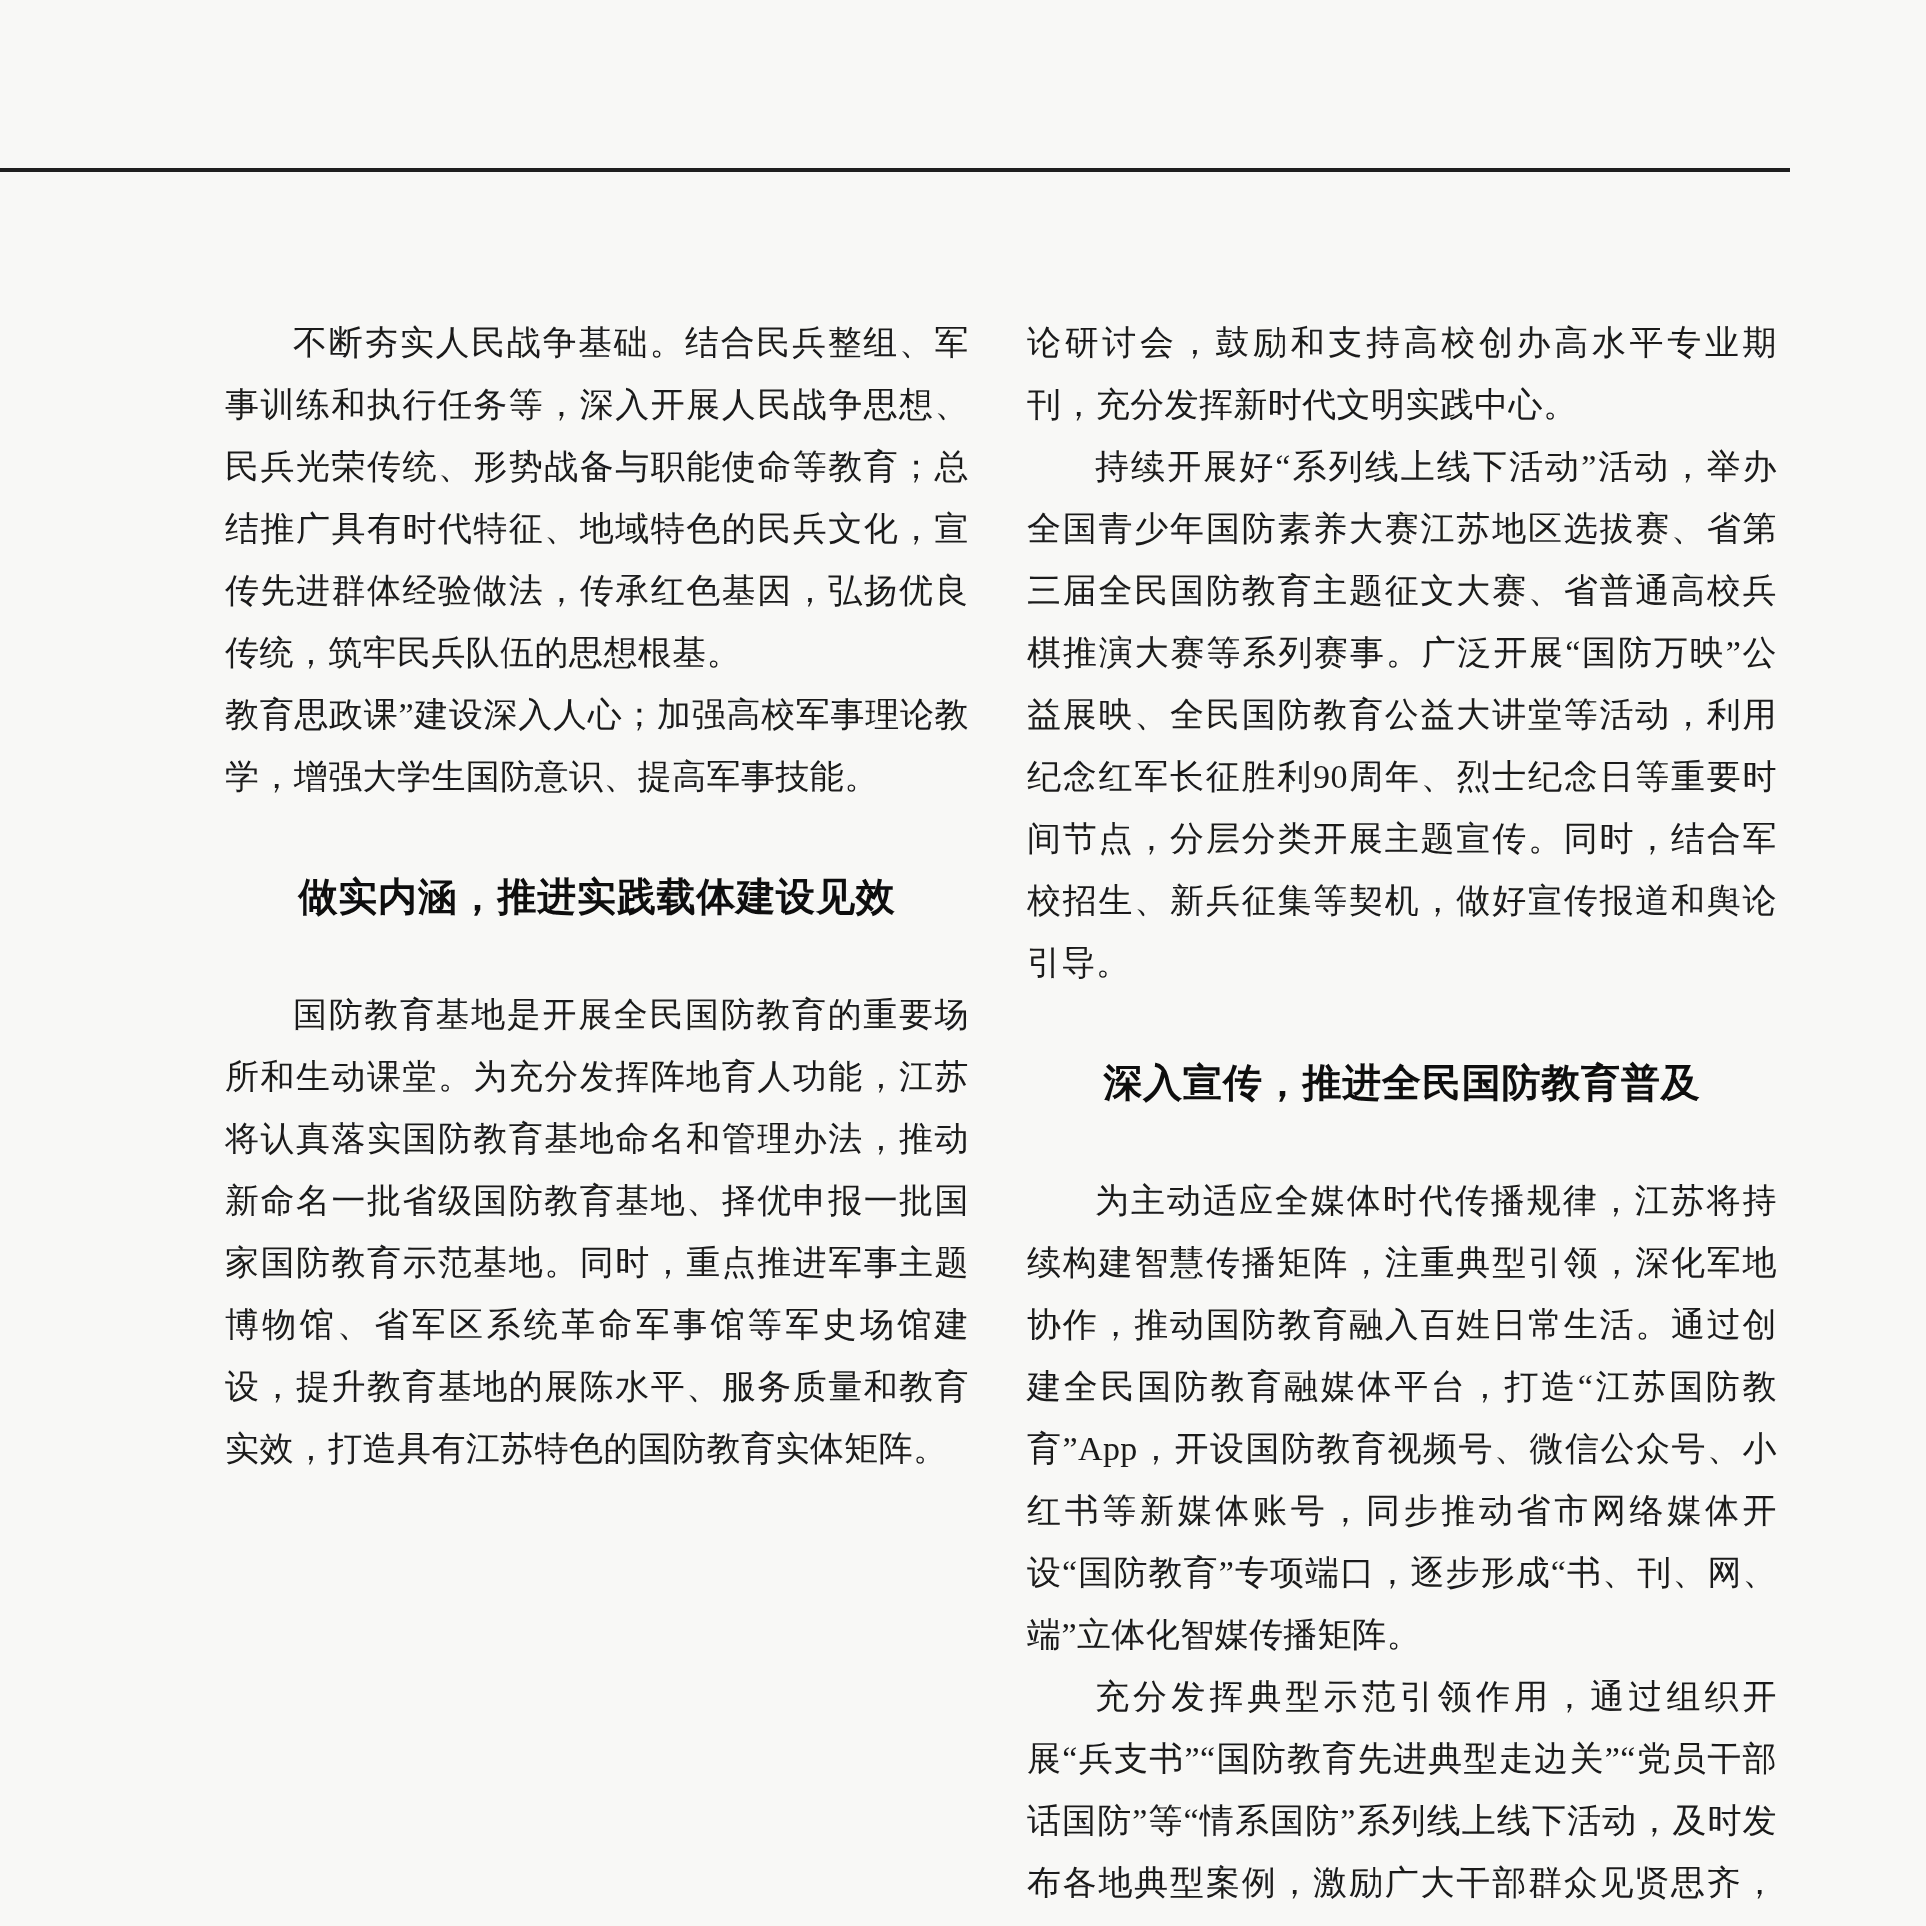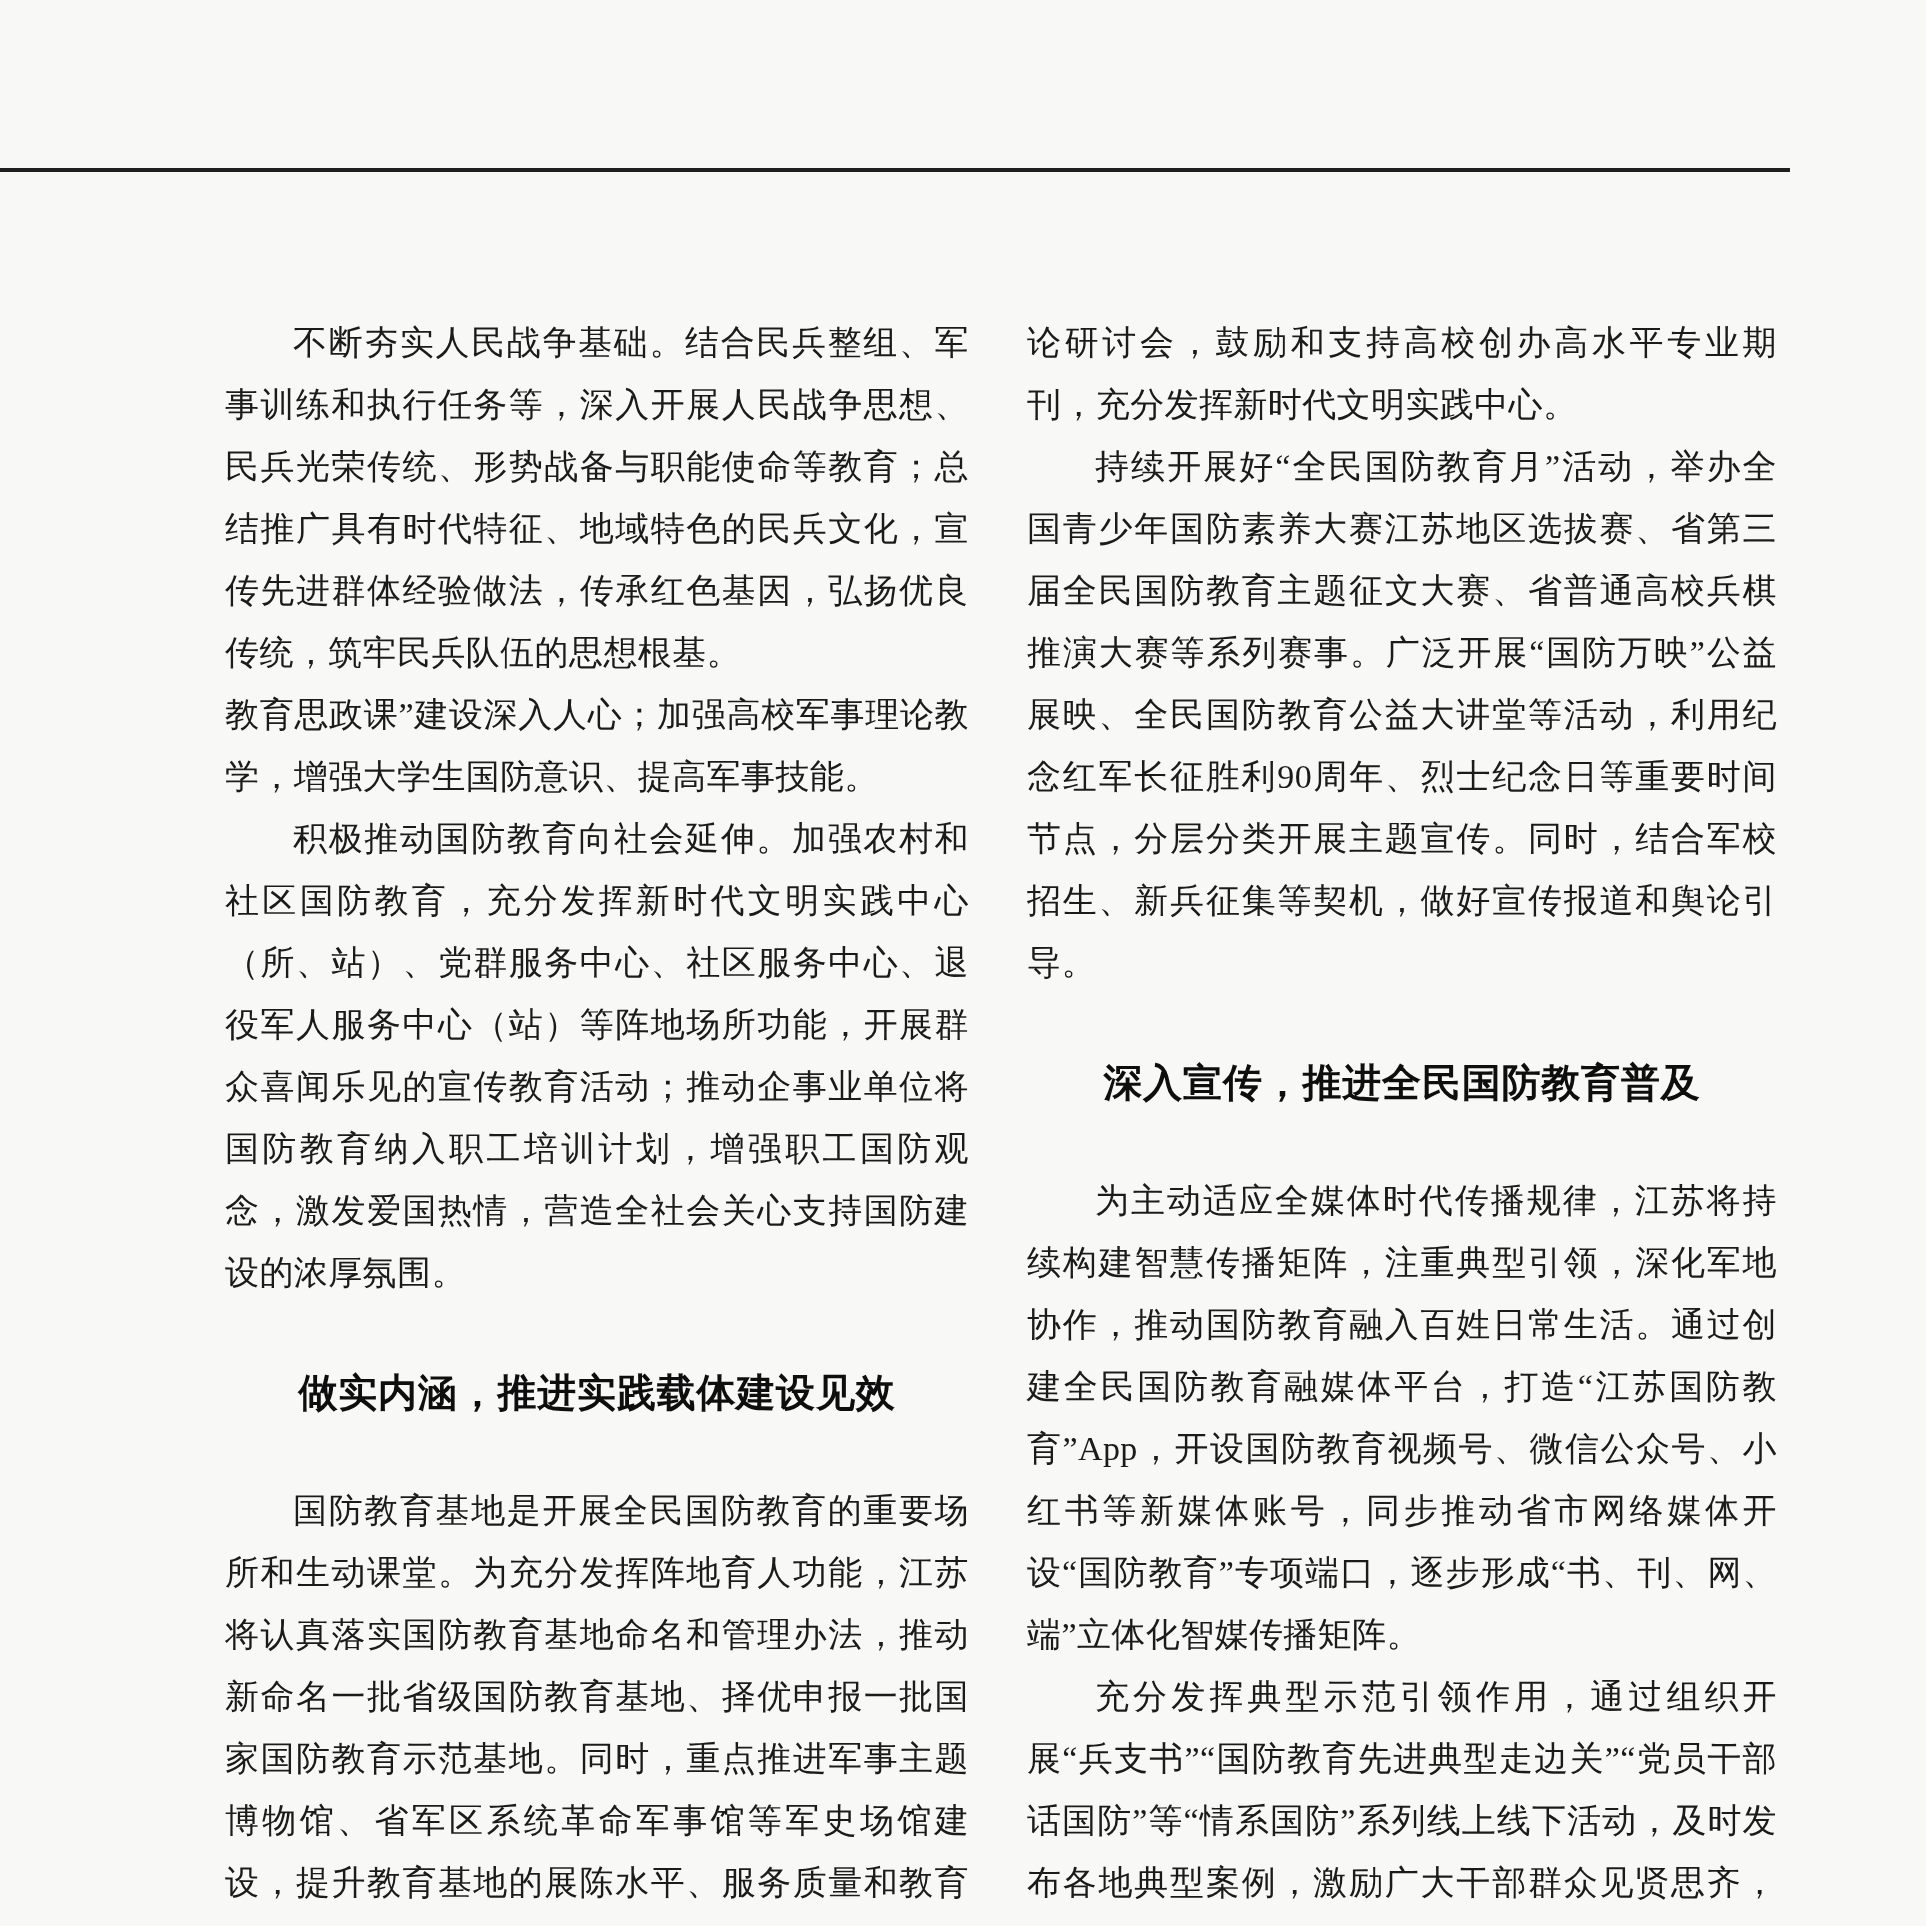--- a/index.html
+++ b/index.html
@@ -49,27 +49,26 @@
   }
 </style>
 </head>
 <body>
 
 <div class="top-rule"></div>
 
 <div class="text-column column-left">
   <p class="body-para indent">不断夯实人民战争基础。结合民兵整组、军事训练和执行任务等，深入开展人民战争思想、民兵光荣传统、形势战备与职能使命等教育；总结推广具有时代特征、地域特色的民兵文化，宣传先进群体经验做法，传承红色基因，弘扬优良传统，筑牢民兵队伍的思想根基。</p>
   <p class="body-para">教育思政课”建设深入人心；加强高校军事理论教学，增强大学生国防意识、提高军事技能。</p>
-  <p class="body-para indent">积极推动国防教育向社会延伸。加强农村和社区国防教育，充分发挥新时代文明实践中心（所、站）、党群服务中心、社区服务中心、退役军人服务中心（站）等阵地场所功能，开展群众喜闻乐见的宣传教育活动；推动企事业单位将国防教育纳入职工培训计划，增强职工国防观念，激发爱国热情，营造全社会关心支持国防建设的浓厚氛围。</p>
   <h2 class="section-heading">做实内涵，推进实践载体建设见效</h2>
   <p class="body-para indent">国防教育基地是开展全民国防教育的重要场所和生动课堂。为充分发挥阵地育人功能，江苏将认真落实国防教育基地命名和管理办法，推动新命名一批省级国防教育基地、择优申报一批国家国防教育示范基地。同时，重点推进军事主题博物馆、省军区系统革命军事馆等军史场馆建设，提升教育基地的展陈水平、服务质量和教育实效，打造具有江苏特色的国防教育实体矩阵。</p>
 
 </div>
 
 <div class="text-column column-right">
   <p class="body-para">论研讨会，鼓励和支持高校创办高水平专业期刊，充分发挥新时代文明实践中心。</p>
-  <p class="body-para indent">持续开展好“全民国防教育月”活动，举办全国青少年国防素养大赛江苏地区选拔赛、省第三届全民国防教育主题征文大赛、省普通高校兵棋推演大赛等系列赛事。广泛开展“国防万映”公益展映、全民国防教育公益大讲堂等活动，利用纪念红军长征胜利90周年、烈士纪念日等重要时间节点，分层分类开展主题宣传。同时，结合军校招生、新兵征集等契机，做好宣传报道和舆论引导。</p>
+  <p class="body-para indent">持续开展好“系列线上线下活动”活动，举办全国青少年国防素养大赛江苏地区选拔赛、省第三届全民国防教育主题征文大赛、省普通高校兵棋推演大赛等系列赛事。广泛开展“国防万映”公益展映、全民国防教育公益大讲堂等活动，利用纪念红军长征胜利90周年、烈士纪念日等重要时间节点，分层分类开展主题宣传。同时，结合军校招生、新兵征集等契机，做好宣传报道和舆论引导。</p>
   <h2 class="section-heading">深入宣传，推进全民国防教育普及</h2>
   <p class="body-para indent">为主动适应全媒体时代传播规律，江苏将持续构建智慧传播矩阵，注重典型引领，深化军地协作，推动国防教育融入百姓日常生活。通过创建全民国防教育融媒体平台，打造“江苏国防教育”App，开设国防教育视频号、微信公众号、小红书等新媒体账号，同步推动省市网络媒体开设“国防教育”专项端口，逐步形成“书、刊、网、端”立体化智媒传播矩阵。</p>
   <p class="body-para indent">充分发挥典型示范引领作用，通过组织开展“兵支书”“国防教育先进典型走边关”“党员干部话国防”等“情系国防”系列线上线下活动，及时发布各地典型案例，激励广大干部群众见贤思齐，为国防和军队建设贡献力量。</p>
 
 </div>
 
 
 </body></html>

